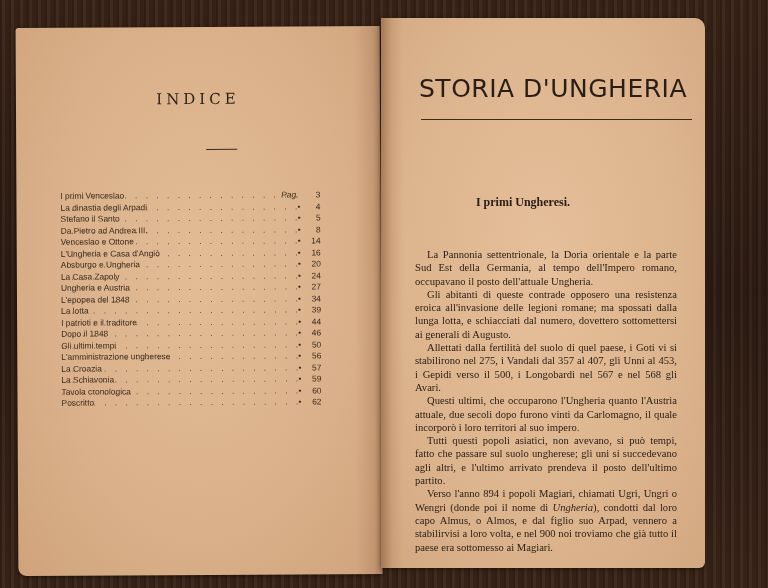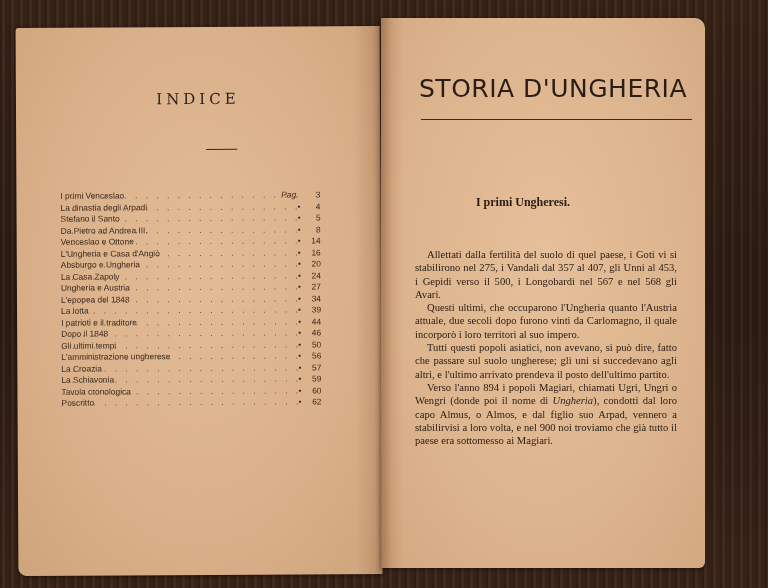--- a/index.html
+++ b/index.html
@@ -206,18 +206,20 @@
     </div>
   </div>
 </div>
 
 <div class="page right">
   <div class="book-title">STORIA D'UNGHERIA</div>
   <div class="title-rule"></div>
   <div class="chapter-title">I primi Ungheresi.</div>
 
   <div class="body-text">
+    <p>La Pannonia settentrionale, la Doria orientale e la parte Sud Est della Germania, al tempo dell'Impero romano, occupavano il posto dell'attuale Ungheria.</p>
+    <p>Gli abitanti di queste contrade opposero una resistenza eroica all'invasione delle legioni romane; ma spossati dalla lunga lotta, e schiacciati dal numero, dovettero sottomettersi ai generali di Augusto.</p>
     <p>Allettati dalla fertilità del suolo di quel paese, i Goti vi si stabilirono nel 275, i Vandali dal 357 al 407, gli Unni al 453, i Gepidi verso il 500, i Longobardi nel 567 e nel 568 gli Avari.</p>
     <p>Questi ultimi, che occuparono l'Ungheria quanto l'Austria attuale, due secoli dopo furono vinti da Carlomagno, il quale incorporò i loro territori al suo impero.</p>
-    <p>Tutti questi popoli asiatici, non avevano, si può dire, fatto che passare sul suolo ungherese; gli uni si succedevano agli altri, e l'ultimo arrivato prendeva il posto dell'ultimo partito.</p>
+    <p>Tutti questi popoli asiatici, non avevano, si può tempi, fatto che passare sul suolo ungherese; gli uni si succedevano agli altri, e l'ultimo arrivato prendeva il posto dell'ultimo partito.</p>
     <p><span>Verso l'anno 894 i popoli Magiari, chiamati Ugri, Ungri o Wengri (donde poi il nome di </span><em>Ungheria</em><span>), condotti dal loro capo Almus, o Almos, e dal figlio suo Arpad, vennero a stabilirvisi a loro volta, e nel 900 noi troviamo che già tutto il paese era sottomesso ai Magiari.</span></p>
   </div>
 </div>
 
 </body></html>

